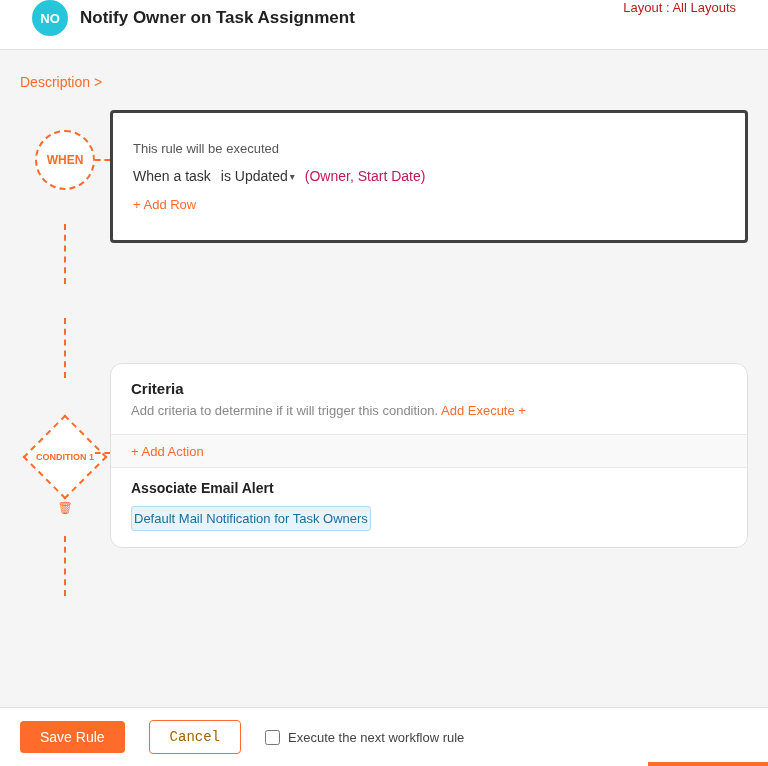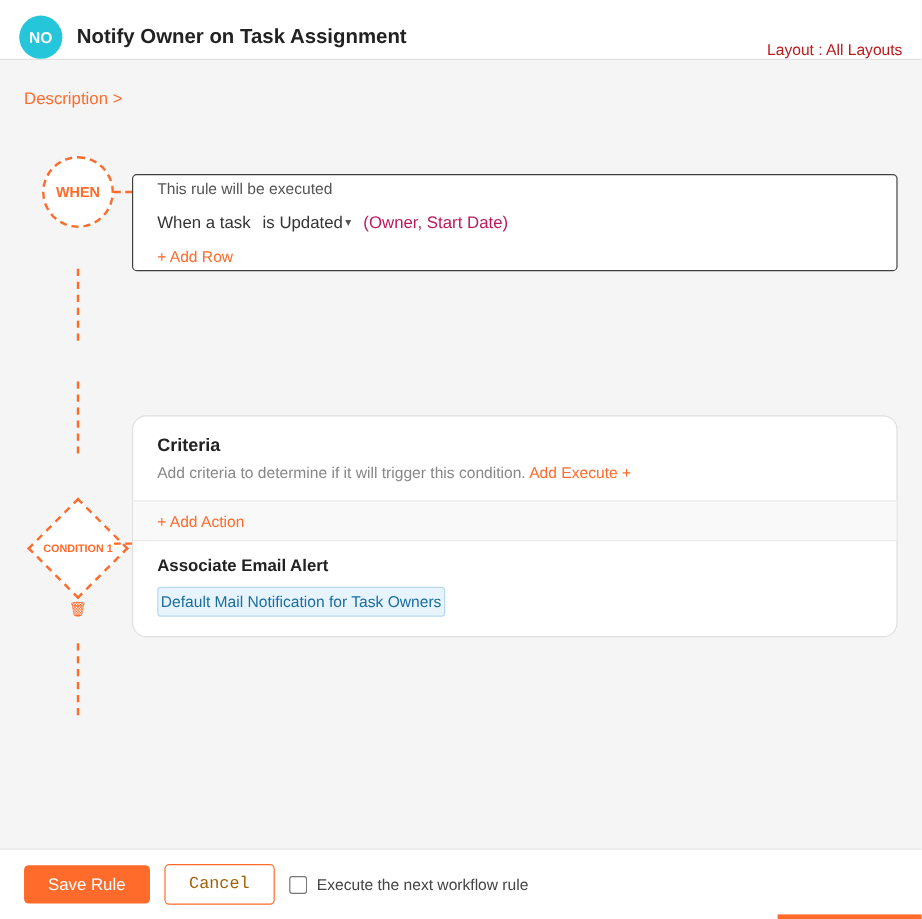--- a/index.html
+++ b/index.html
@@ -9,24 +9,24 @@
       width: 768px;
       min-height: 766px;
       font-size: 14px;
       color: #333;
     }
 
     
     .header {
       background: #fff;
       border-bottom: 1px solid #e0e0e0;
-      padding: 0 16px;
+      padding: 0 32px;
       height: 50px;
       display: flex;
-      align-items: flex-end;
+      align-items: flex-start;
       justify-content: space-between;
     }
     .header-left {
       display: flex;
       align-items: center;
       gap: 12px;
     }
     .avatar {
       width: 36px;
       height: 36px;
@@ -154,25 +154,24 @@
     
     .cards-column {
       flex: 1;
       display: flex;
       flex-direction: column;
       gap: 0;
     }
 
     .when-card {
       background: #fff;
-      border: 1px solid #404040;
+      border: 3px solid #404040;
       border-radius: 4px;
-      padding: 4px 20px;
+      padding: 28px 20px;
       margin-bottom: 0;
-      margin-top: 35px;
     }
 
     .condition-card {
       background: #fff;
       border: 1px solid #e0e0e0;
       border-radius: 12px;
       padding: 16px 20px;
     }
 
     .rule-executed-text {
@@ -280,21 +279,21 @@
     .footer {
       position: fixed;
       bottom: 0;
       left: 0;
       width: 768px;
       background: #fff;
       border-top: 1px solid #e0e0e0;
       padding: 12px 20px;
       display: flex;
       align-items: center;
-      gap: 12px;
+      gap: 24px;
     }
 
     .save-btn {
       background: #ff6b2b;
       color: #fff;
       border: none;
       border-radius: 4px;
       padding: 8px 20px;
       font-size: 14px;
       font-weight: 500;

